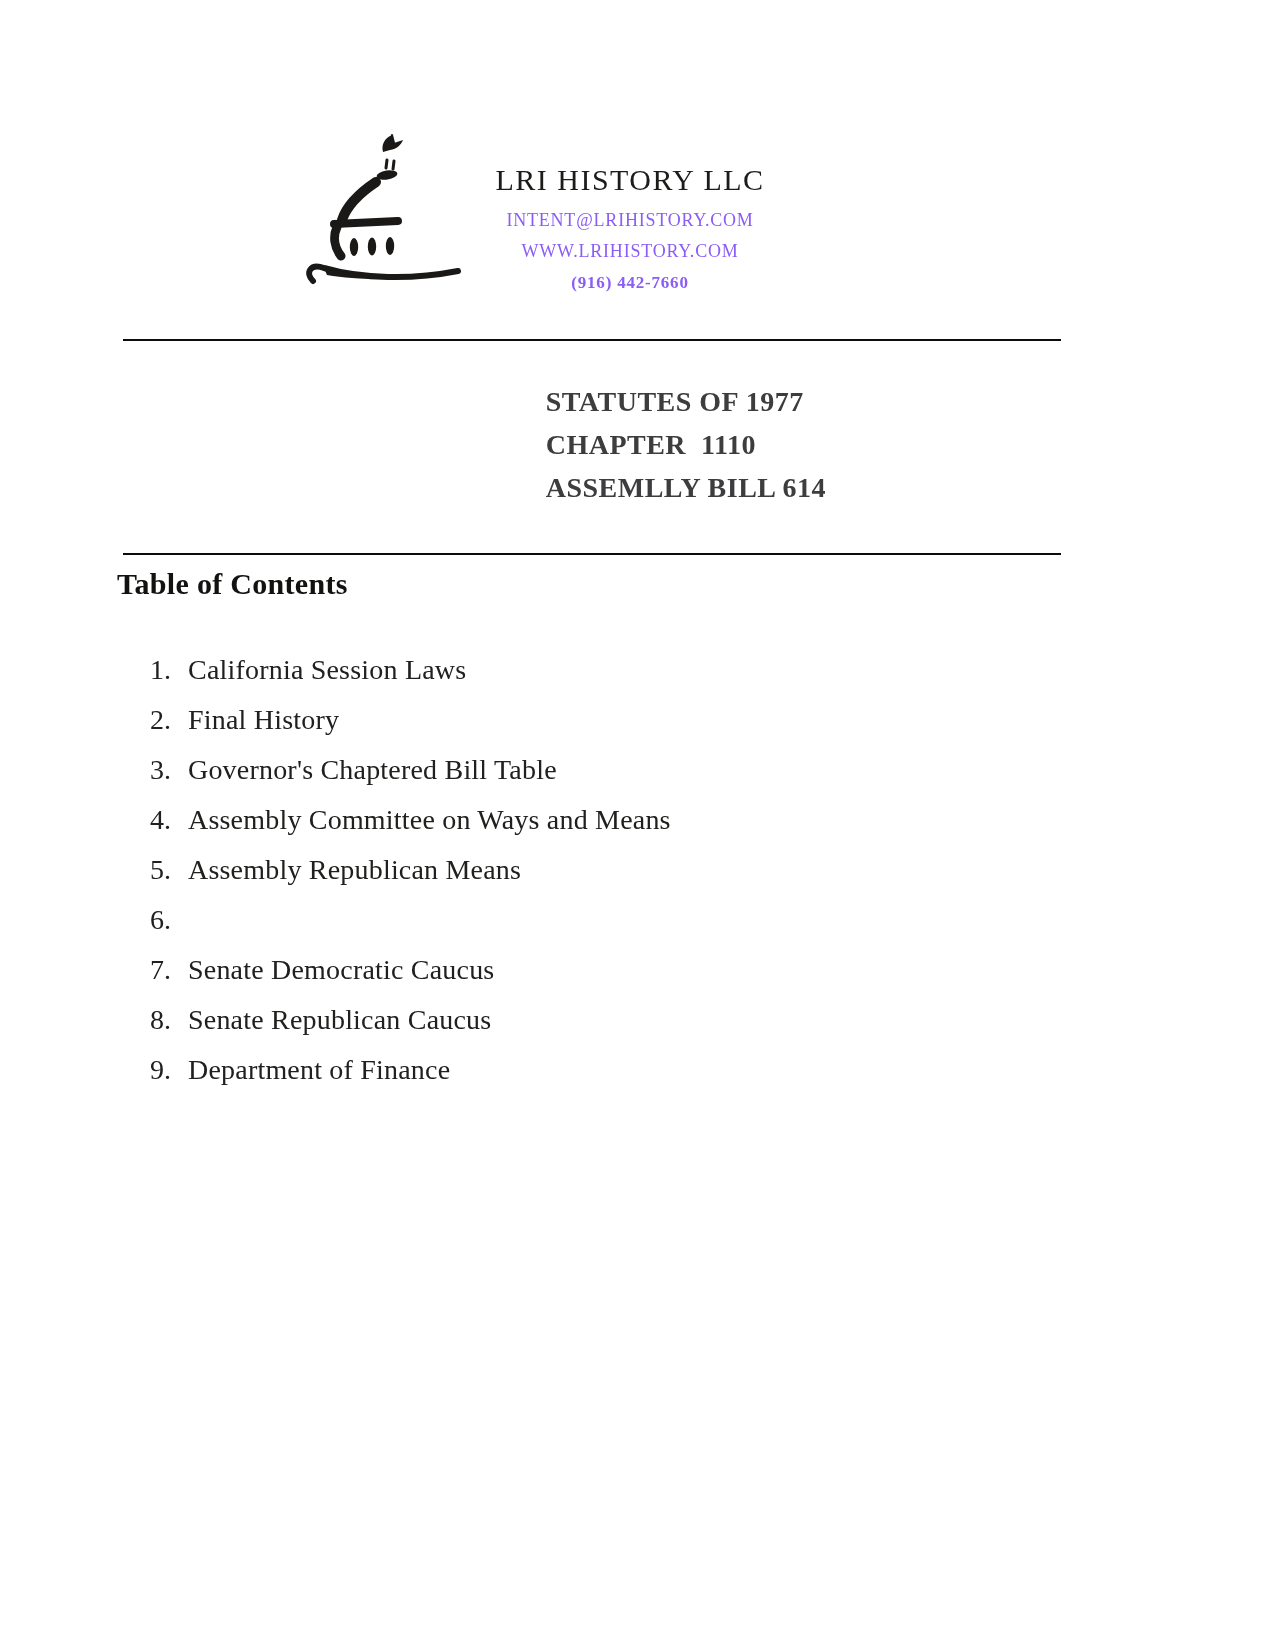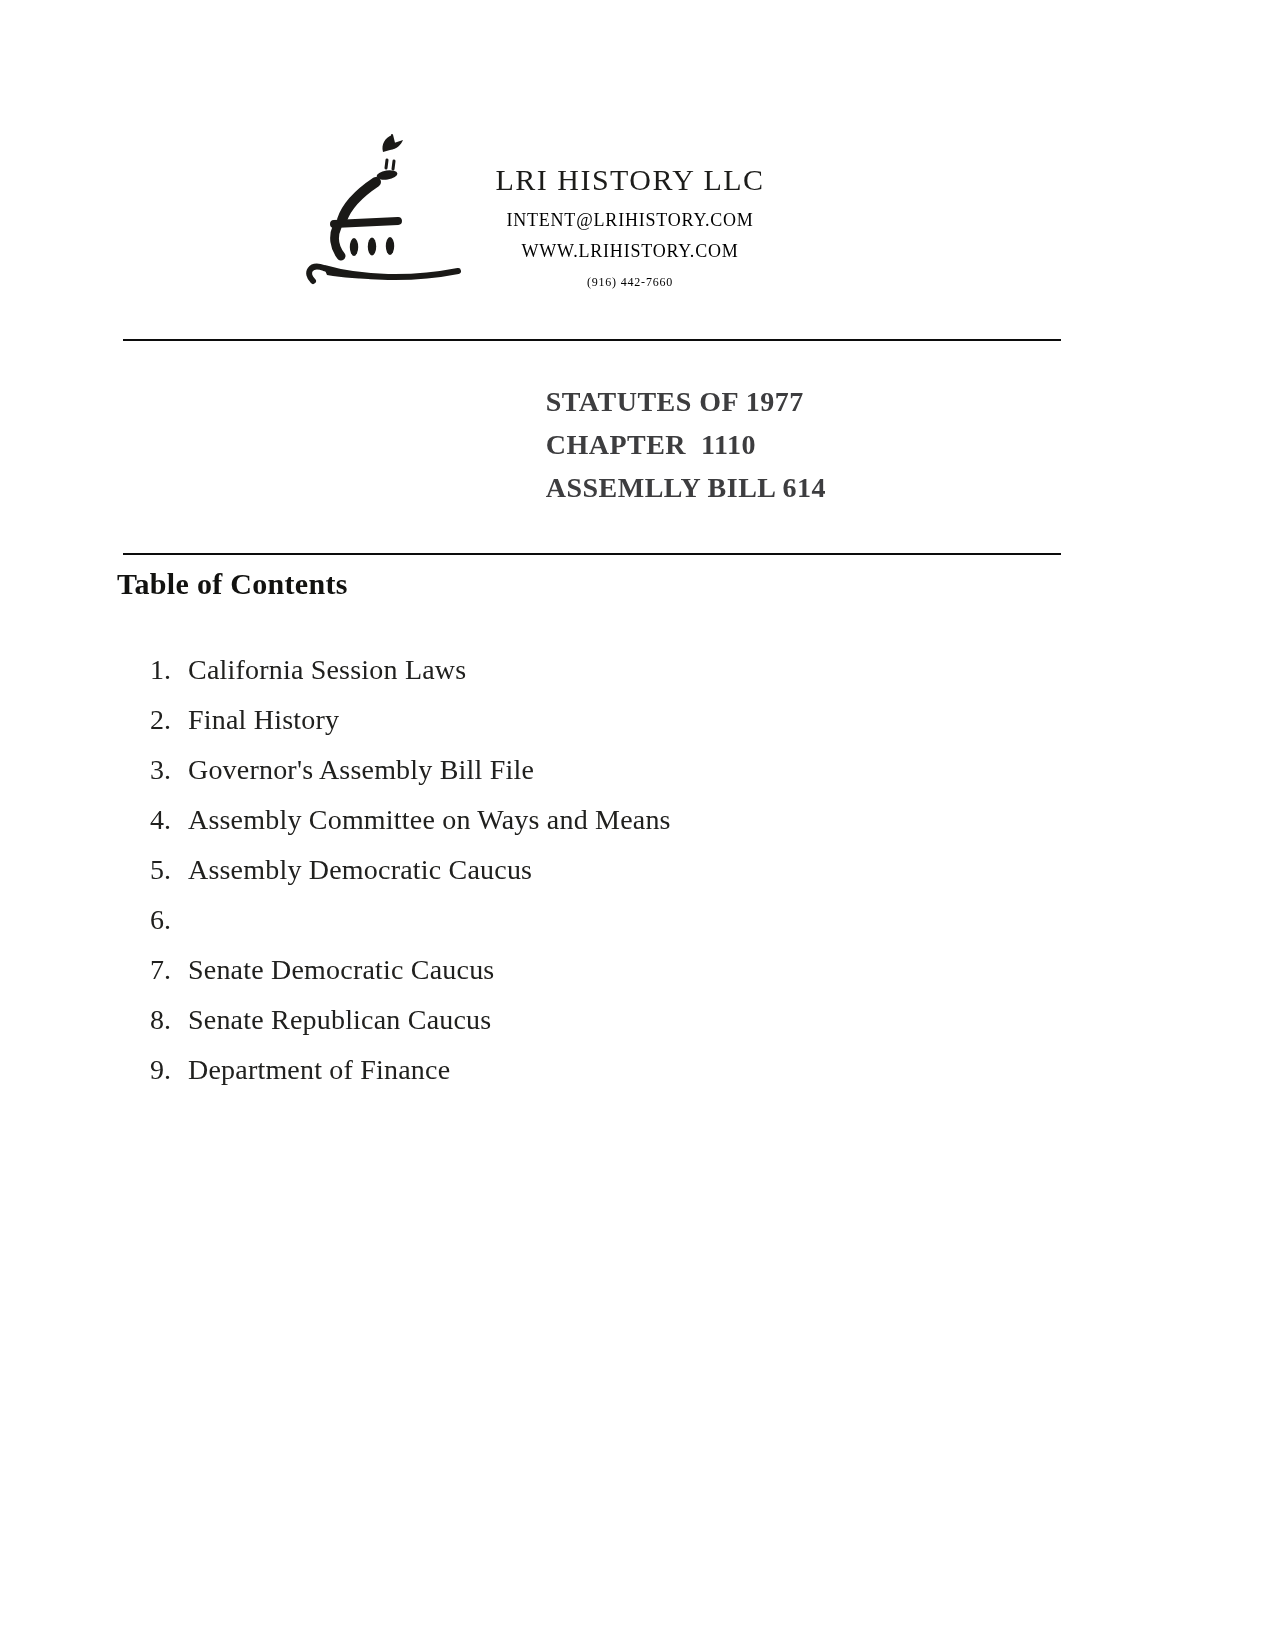--- a/index.html
+++ b/index.html
@@ -35,24 +35,24 @@
     line-height: 38px;
     letter-spacing: 1.5px;
     color: #1c1c1a;
     white-space: pre;
   }
   .contact-block { margin-top: 6px; }
   .contact-line {
     font-size: 18px;
     line-height: 31px;
     letter-spacing: 0.8px;
-    color: #000000;
+    color: #8b5cf6;
     white-space: pre;
   }
-  .contact-line.phone { font-size: 12px; }
+  .contact-line.phone { font-size: 17px; font-weight: bold; }
 
   
   .rule {
     position: absolute;
     left: 123px;
     width: 980px;
     height: 2px;
     background: #0c0c0c;
   }
   .rule-top { top: 339px; }
@@ -158,29 +158,29 @@
     <div class="toc-item">
       <span class="toc-num">1.</span>
       <span class="toc-label">California Session Laws</span>
     </div>
     <div class="toc-item">
       <span class="toc-num">2.</span>
       <span class="toc-label">Final History</span>
     </div>
     <div class="toc-item">
       <span class="toc-num">3.</span>
-      <span class="toc-label">Governor's Assembly Bill File</span>
+      <span class="toc-label">Governor's Chaptered Bill Table</span>
     </div>
     <div class="toc-item">
       <span class="toc-num">4.</span>
       <span class="toc-label">Assembly Committee on Ways and Means</span>
     </div>
     <div class="toc-item">
       <span class="toc-num">5.</span>
-      <span class="toc-label">Assembly Democratic Caucus</span>
+      <span class="toc-label">Assembly Republican Means</span>
     </div>
     <div class="toc-item">
       <span class="toc-num">6.</span>
     </div>
     <div class="toc-item">
       <span class="toc-num">7.</span>
       <span class="toc-label">Senate Democratic Caucus</span>
     </div>
     <div class="toc-item">
       <span class="toc-num">8.</span>

